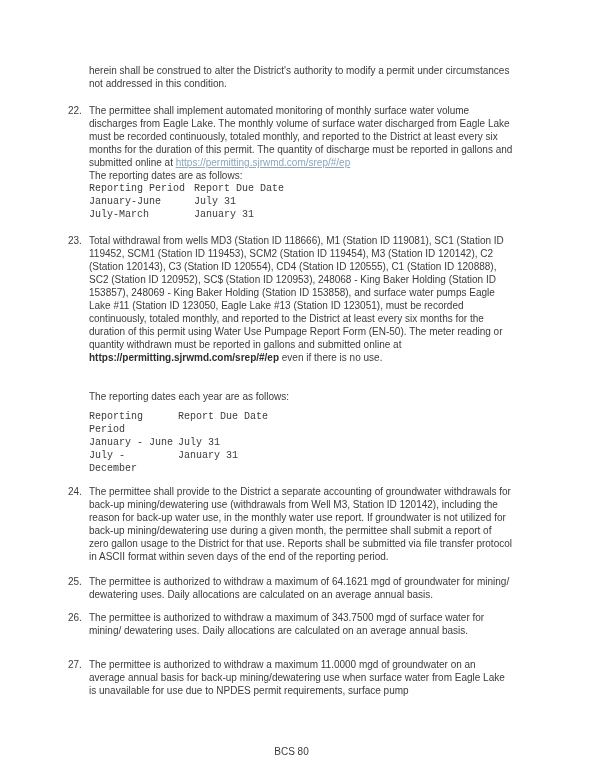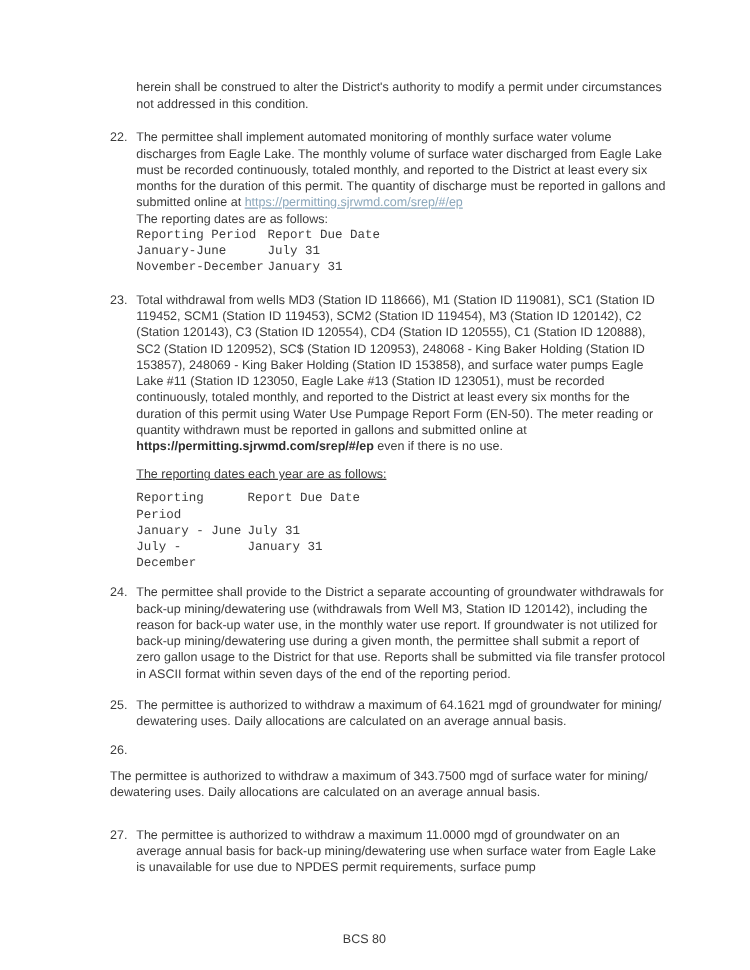--- a/index.html
+++ b/index.html
@@ -13,46 +13,46 @@
     height: 776px;
     background: #ffffff;
     font-family: "Liberation Sans", sans-serif;
     font-size: 10px;
     line-height: 13px;
     color: #3b3b3b;
     overflow: hidden;
   }
   .doc {
     position: absolute;
-    left: 88px;
+    left: 68px;
     top: 64px;
     width: 445px;
   }
   .intro {
     margin: 0 0 14px 21px;
   }
   .item {
     display: flex;
     margin-bottom: 14px;
   }
   .item.mb13 { margin-bottom: 13px; }
   .item.mb12 { margin-bottom: 12px; }
   .item.mb10 { margin-bottom: 10px; }
-  .item.mb21 { margin-bottom: 21px; flex-direction: column; }
+  .item.mb21 { margin-bottom: 21px; }
   .num {
     flex: 0 0 21px;
     width: 21px;
   }
   .ibody {
     flex: 1;
     min-width: 0;
   }
   .ibody p { margin: 0; }
   .tbl-intro { margin-top: 13px; }
-  .tbl-intro.tight { margin-top: 9px; margin-bottom: 7px; text-decoration: underline; }
+  .tbl-intro.tight { margin-top: 26px; margin-bottom: 7px; }
   .rtable .trow { display: flex; font-family: Liberation Mono, monospace; }
   .rtable.t22 .c1 { flex: 0 0 105px; width: 105px; }
   .rtable.t23 .c1 { flex: 0 0 89px; width: 89px; }
   .rtable .c2 { flex: 1; }
   .link {
     color: var(--link-color, #8ba7bb);
     text-decoration: underline;
     cursor: pointer;
   }
   .bold-url {
@@ -84,21 +84,21 @@
         <div class="rtable t22">
           <div class="trow">
             <span class="c1">Reporting Period</span>
             <span class="c2">Report Due Date</span>
           </div>
           <div class="trow">
             <span class="c1">January-June</span>
             <span class="c2">July 31</span>
           </div>
           <div class="trow">
-            <span class="c1">November-December</span>
+            <span class="c1">July-March</span>
             <span class="c2">January 31</span>
           </div>
         </div>
       </div>
     </div>
 
     <div class="item mb10">
       <span class="num">23.</span>
       <div class="ibody">
         <p><span>Total withdrawal from wells MD3 (Station ID 118666), M1 (Station ID 119081), SC1 (Station ID 119452, SCM1 (Station ID 119453), SCM2 (Station ID 119454), M3 (Station ID 120142), C2 (Station 120143), C3 (Station ID 120554), CD4 (Station ID 120555), C1 (Station ID 120888), SC2 (Station ID 120952), SC$ (Station ID 120953), 248068 - King Baker Holding (Station ID 153857), 248069 - King Baker Holding (Station ID 153858), and surface water pumps Eagle Lake #11 (Station ID 123050, Eagle Lake #13 (Station ID 123051), must be recorded continuously, totaled monthly, and reported to the District at least every six months for the duration of this permit using Water Use Pumpage Report Form (EN-50). The meter reading or quantity withdrawn must be reported in gallons and submitted online at </span><span class="bold-url">https://permitting.sjrwmd.com/srep/#/ep</span><span> even if there is no use.</span></p>

